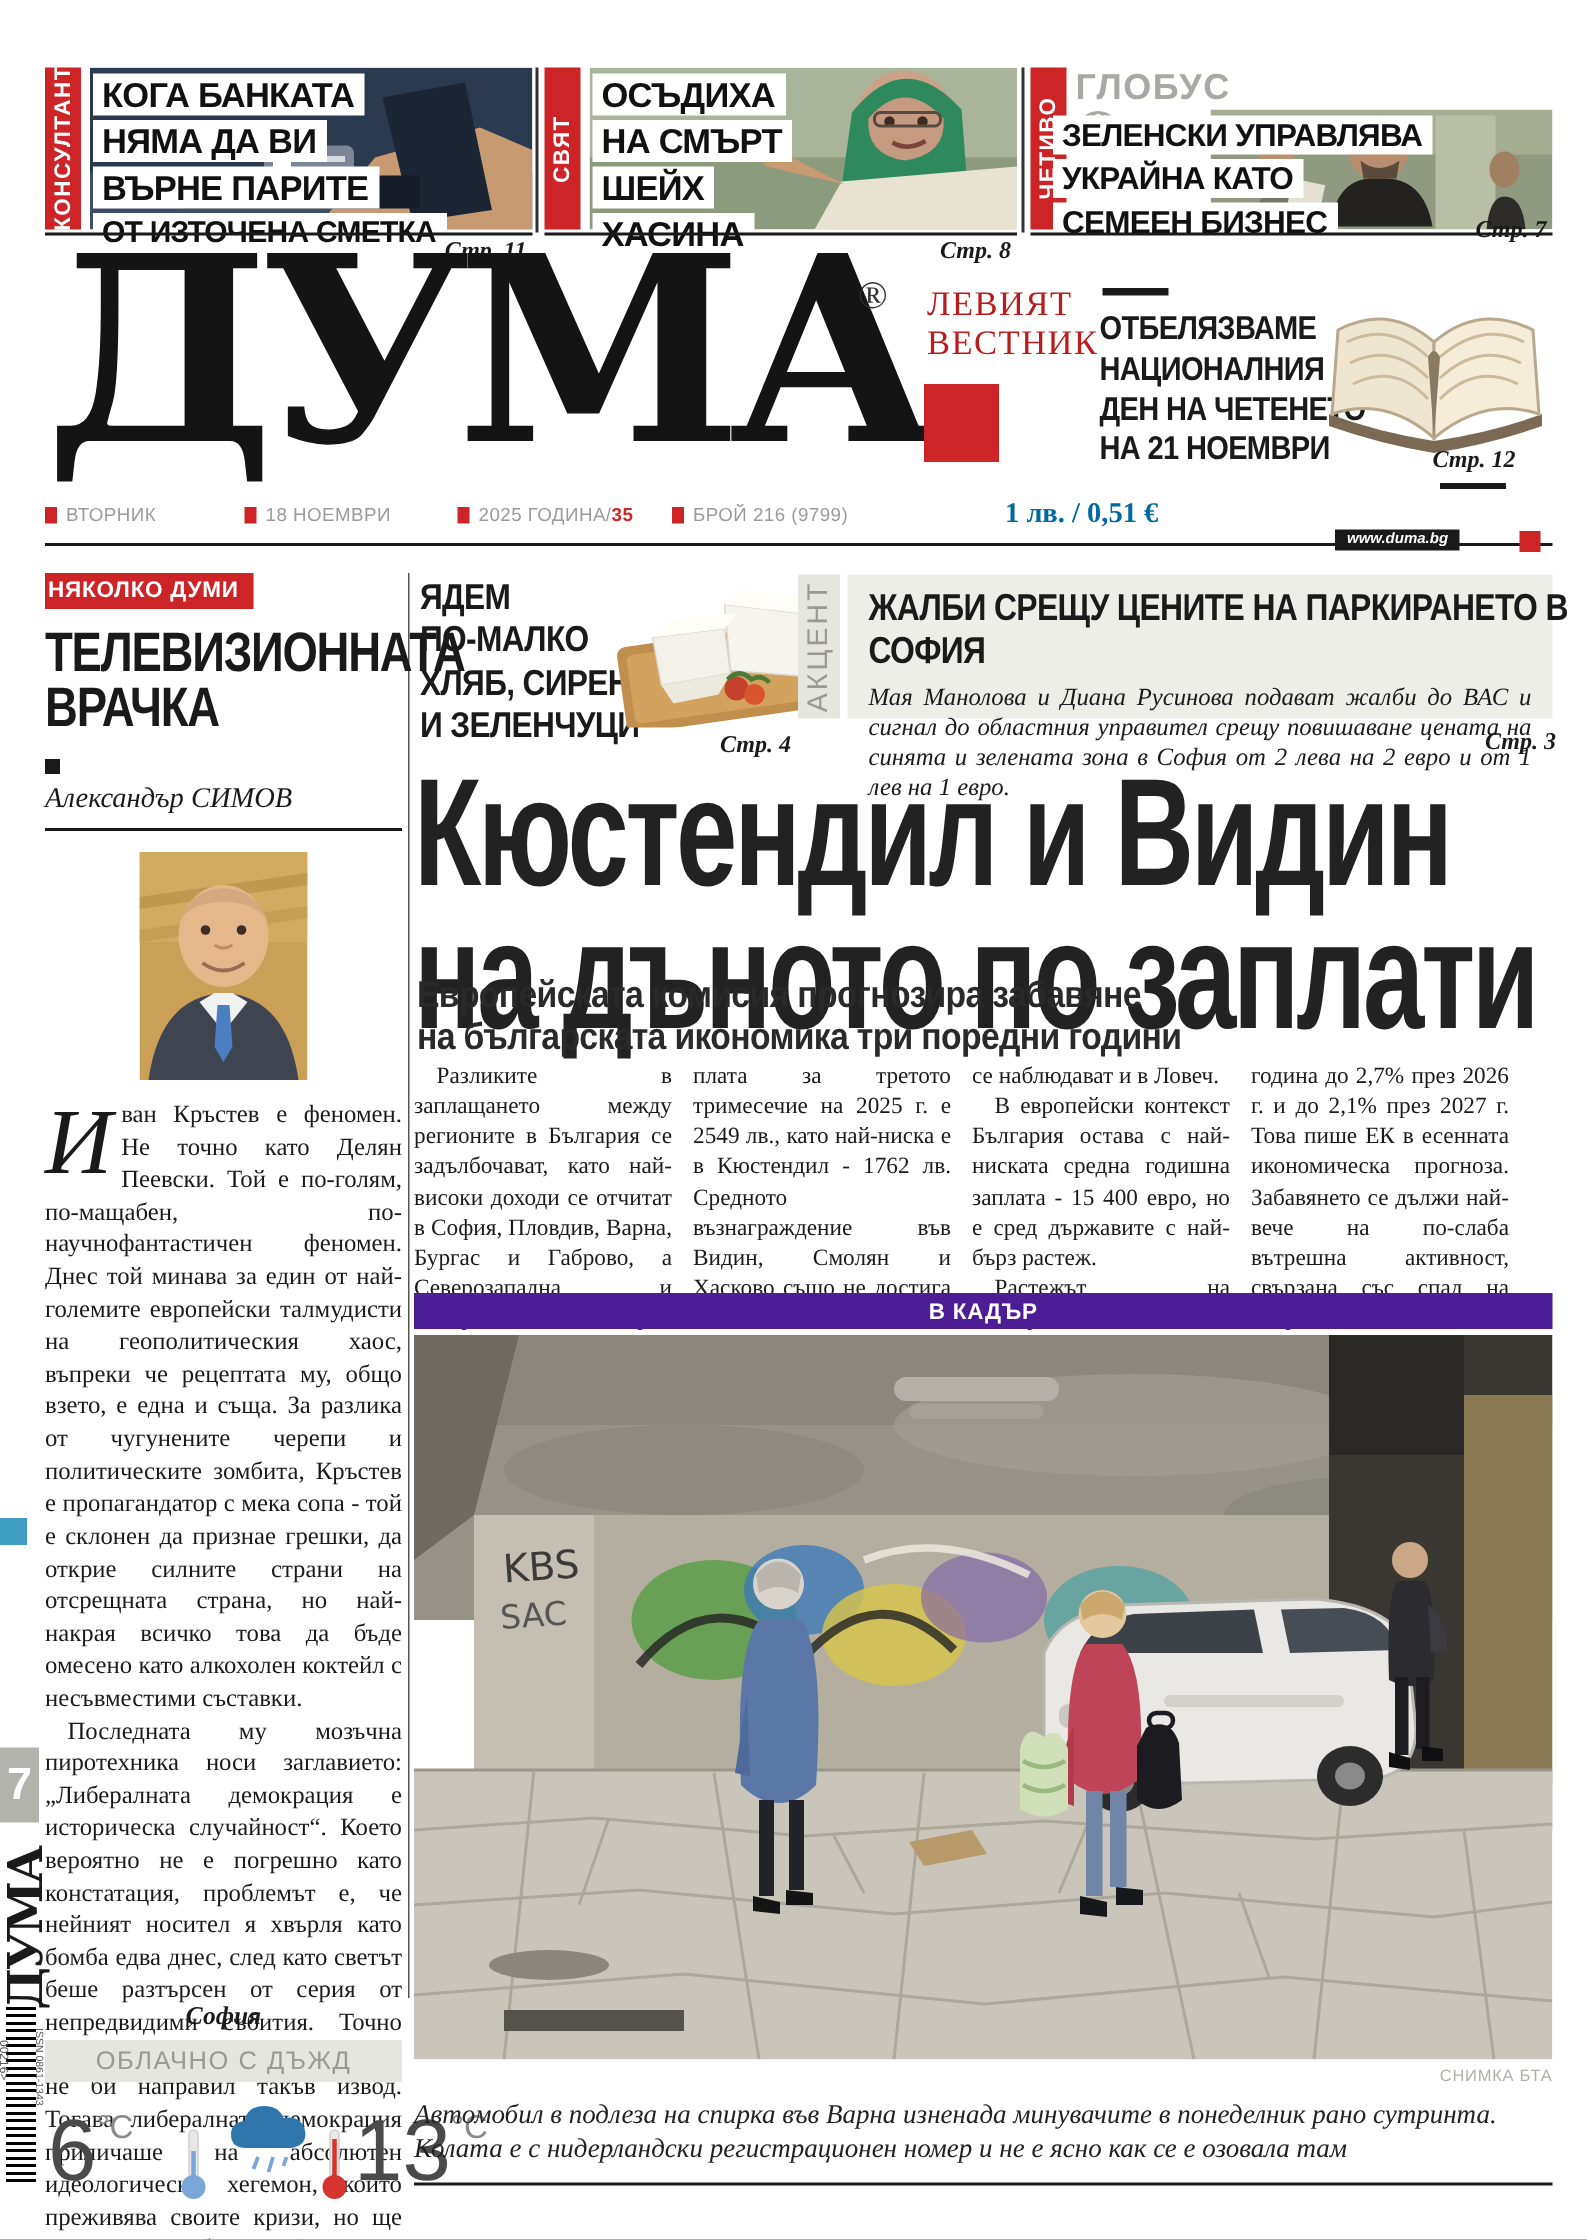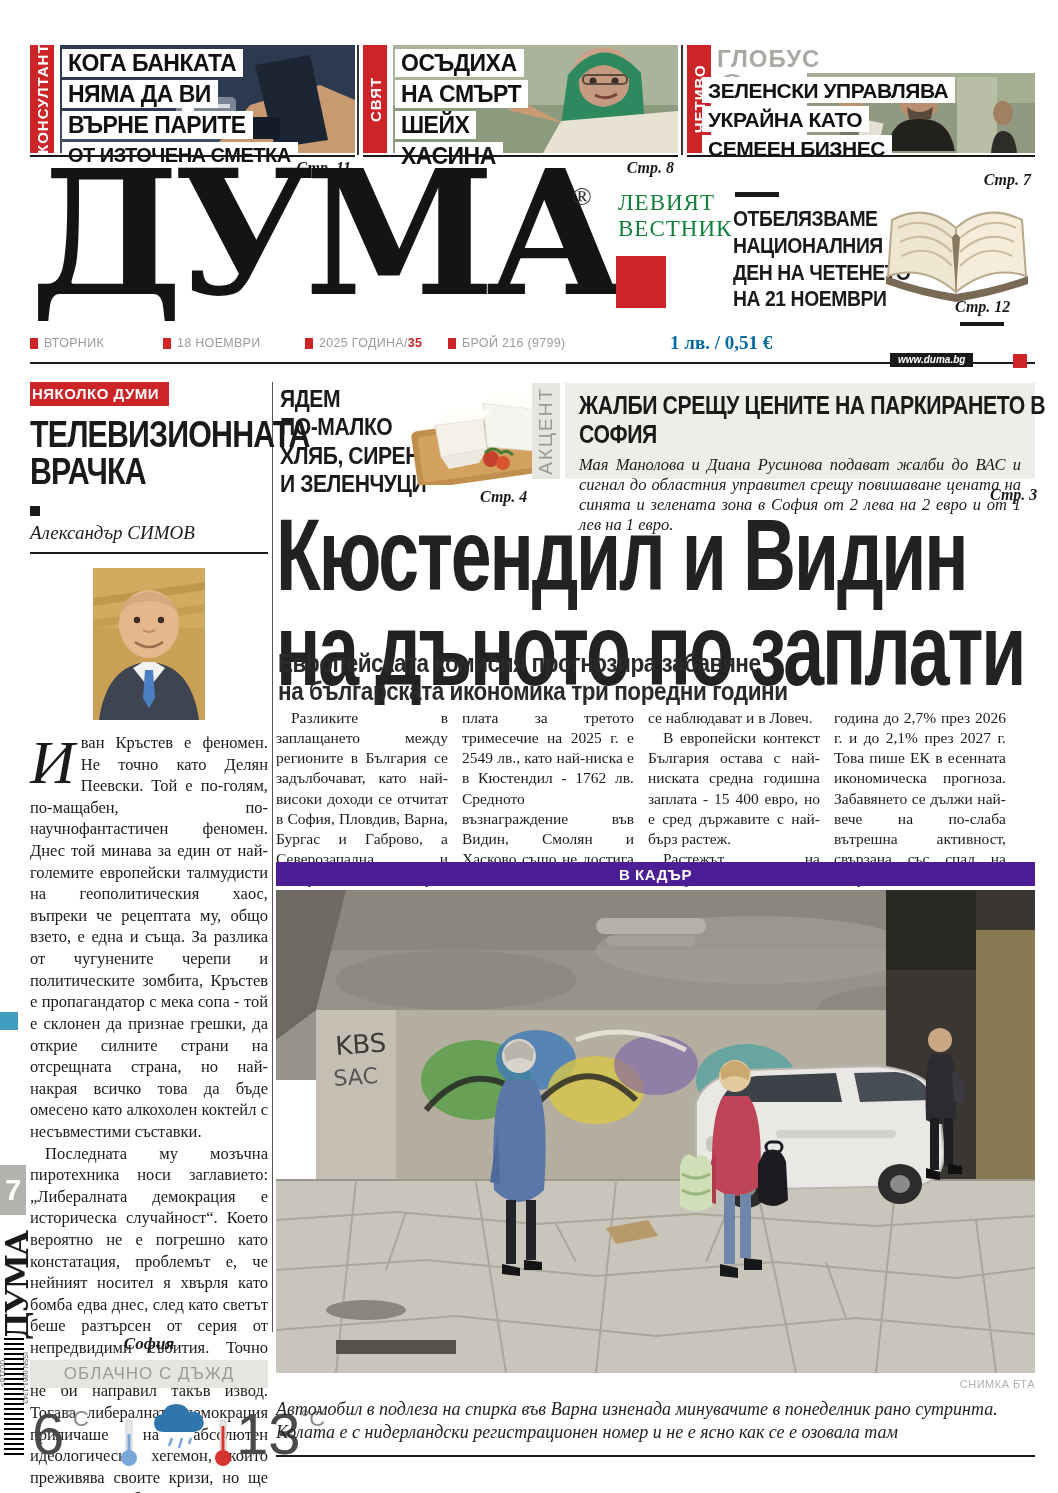--- a/index.html
+++ b/index.html
@@ -118,27 +118,27 @@
         <line x1="2" y1="15" x2="28" y2="15" stroke="#a9a9a4" stroke-width="1.5"></line>
         <rect x="11" y="11" width="8" height="8" fill="#cd2428"></rect>
       </svg>
     </div>
     <div class="abs" style="left:15px;top:32px;width:260px;">
       <span class="tline" style="font-size:21px;">ЗЕЛЕНСКИ УПРАВЛЯВА</span><br>
       <span class="tline" style="font-size:21px;">УКРАЙНА КАТО</span><br>
       <span class="tline" style="font-size:21px;">СЕМЕЕН БИЗНЕС</span>
     </div>
     <div class="abs hline" style="left:0;top:110px;width:348px;height:2px;"></div>
-    <div class="abs pageref" style="right:4px;top:126px;">Стр. 7</div>
+    <div class="abs pageref" style="right:4px;top:100px;">Стр. 7</div>
   </div>
 
   <div class="abs" style="left:30px;top:150px;width:1005px;height:185px;">
     <div class="abs" style="left:0;top:-18px;font-family:'DejaVu Serif',serif;font-weight:bold;font-size:172px;letter-spacing:-9px;color:#141414;">ДУМА</div>
     <div class="abs" style="left:542px;top:32px;font-size:26px;color:#333;">®</div>
-    <div class="abs" style="left:588px;top:40px;font-size:23px;line-height:1.15;color:#15803d;letter-spacing:1px;">
+    <div class="abs" style="left:588px;top:40px;font-size:23px;line-height:1.15;color:#b91c1c;letter-spacing:1px;">
       <div>ЛЕВИЯТ</div>
       <div>ВЕСТНИК</div>
     </div>
     <div class="abs redsq" style="left:586px;top:106px;width:50px;height:52px;"></div>
     <div class="abs hline" style="left:705px;top:42px;width:44px;height:5px;"></div>
     <div class="abs sans cond" style="left:703px;top:56px;width:230px;font-weight:bold;font-size:22px;line-height:1.22;letter-spacing:-0.5px;transform:scaleX(0.88);">
       <div>ОТБЕЛЯЗВАМЕ</div>
       <div>НАЦИОНАЛНИЯ</div>
       <div>ДЕН НА ЧЕТЕНЕТО</div>
       <div>НА 21 НОЕМВРИ</div>

